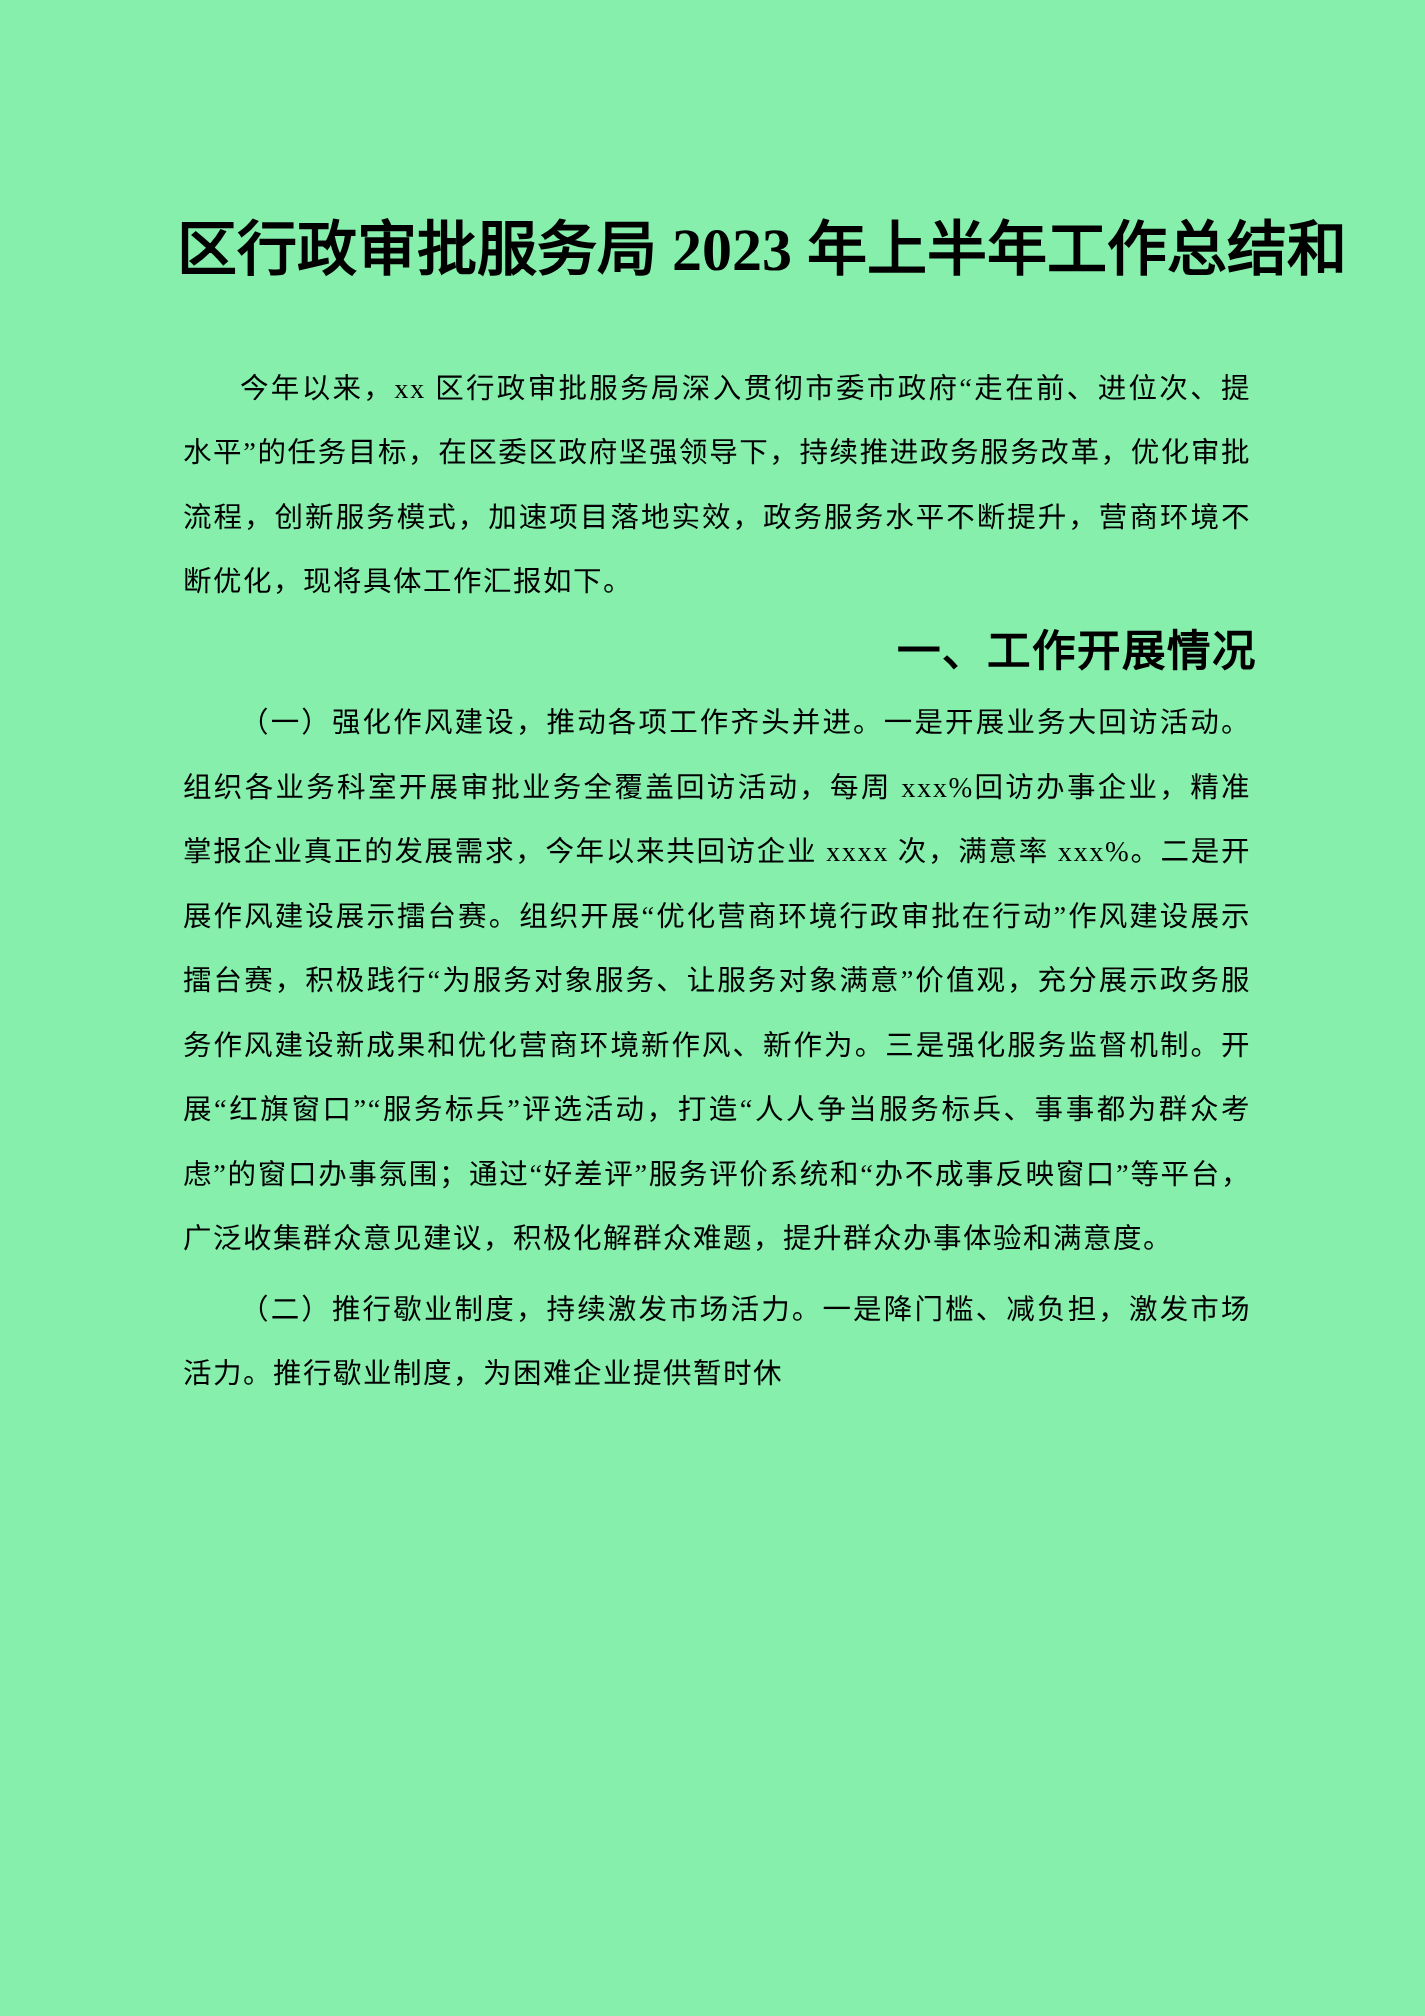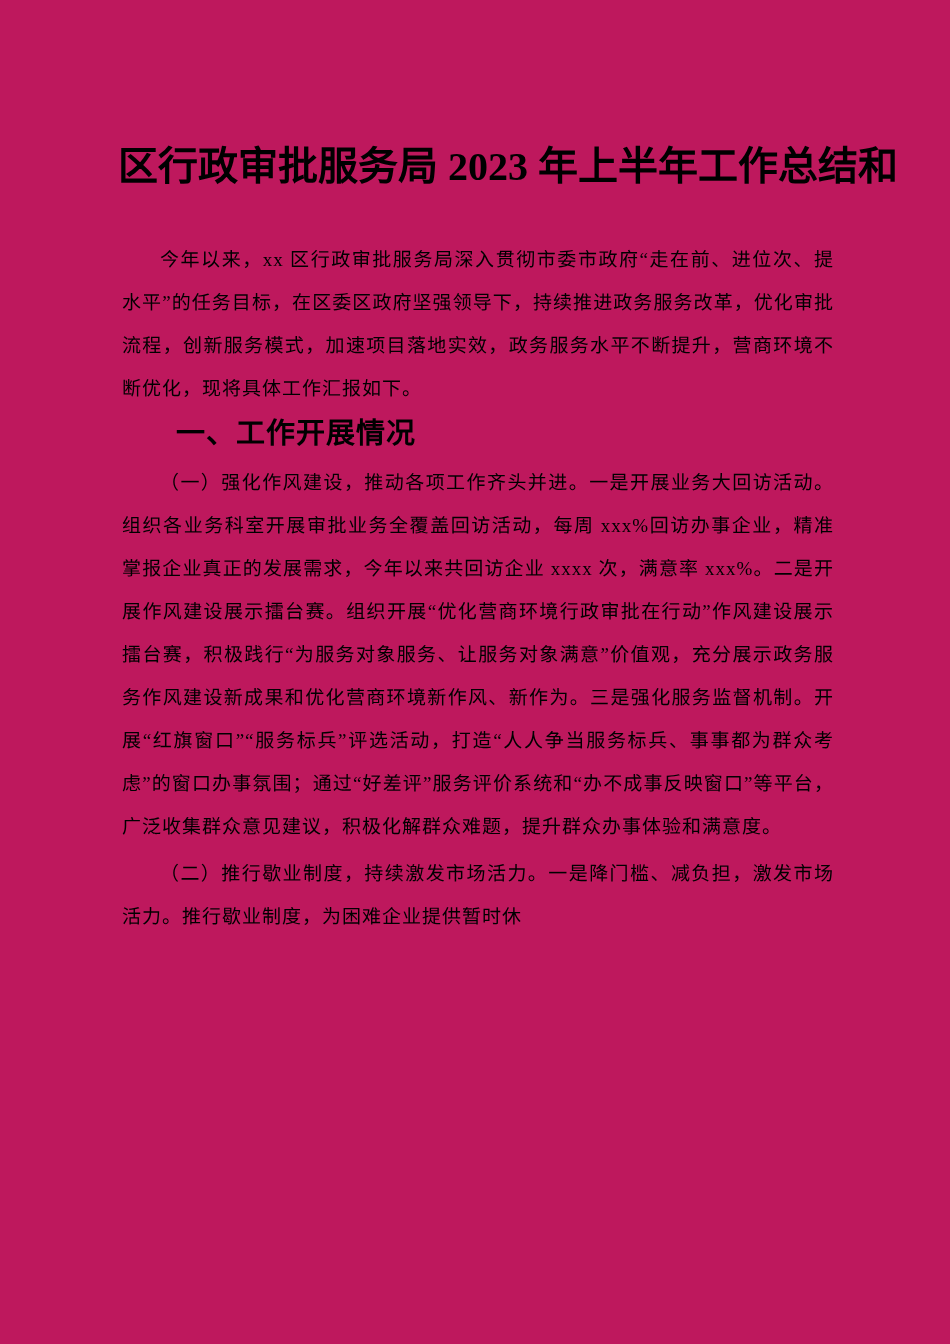--- a/index.html
+++ b/index.html
@@ -5,21 +5,21 @@
   html, body {
     margin: 0;
     padding: 0;
     background: #ffffff;
   }
   .page {
     position: relative;
     width: 950px;
     height: 1344px;
     margin: 0 auto;
-    background: #be185d;
+    background: #86efac;
     color: #000000;
     box-sizing: border-box;
     padding: 142px 112px 0 118px;
     overflow: hidden;
     font-family: "Liberation Serif", "DejaVu Serif", serif;
   }
   .doc-title {
     margin: 0 0 47px 0;
     text-align: center;
     font-weight: bold;
@@ -40,21 +40,22 @@
     text-indent: 2em;
     font-family: "Liberation Serif", "DejaVu Serif", serif;
   }
   .section-heading {
     margin: 0;
     font-size: 29px;
     line-height: 43px;
     letter-spacing: 1px;
     font-weight: bold;
     text-indent: 2em;
-    font-family: Liberation Mono, monospace;
+    font-family: Liberation Serif, serif;
+    text-align: right;
   }
   .para .lead {
     font-weight: normal;
   }
 </style>
 </head>
 <body>
 
 <div class="page">
 

